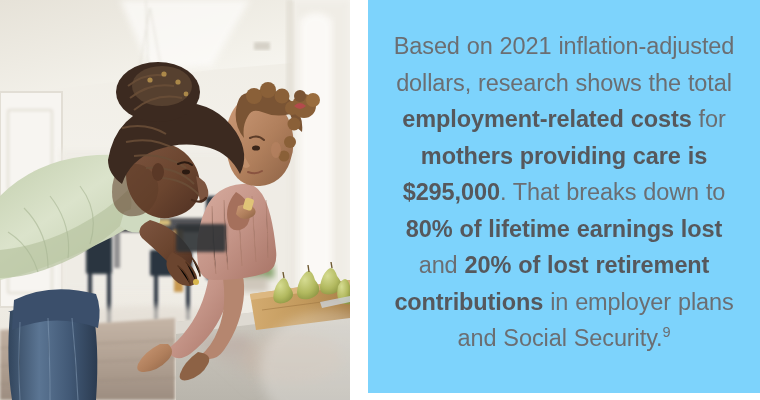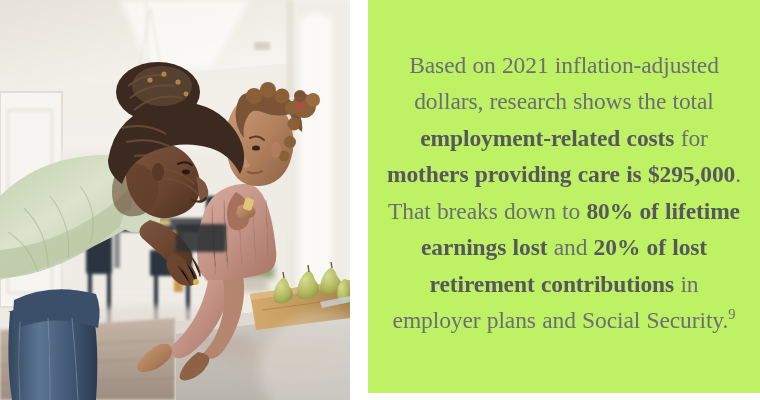--- a/index.html
+++ b/index.html
@@ -350,18 +350,18 @@
       </g>
 
       <rect x="176" y="224" width="50" height="28" rx="2" fill="#2e3136" opacity="0.9" filter="url(#blurSm)"></rect>
 
       <ellipse cx="330" cy="370" rx="70" ry="60" fill="#ffffff" opacity="0.25" filter="url(#blurLg)"></ellipse>
     </svg>
   </div>
 
   <div class="gutter"></div>
 
-  <div class="stat-panel" style="background: #bef264; font-family: Liberation Serif, serif;">
+  <div class="stat-panel" style="background: #7dd3fc;">
     <p class="stat-text" style="color: rgb(107, 110, 114);"><span>Based on 2021 inflation-adjusted dollars, research shows the total </span><b style="color: rgb(86, 88, 92);">employment-related costs</b><span> for </span><b style="color: rgb(86, 88, 92);">mothers providing care is $295,000</b><span>. That breaks down to </span><b style="color: rgb(86, 88, 92);">80% of lifetime earnings lost</b><span> and </span><b style="color: rgb(86, 88, 92);">20% of lost retirement contributions</b><span> in employer plans and Social Security.</span><sup>9</sup></p>
   </div>
   <div class="panel-bottom-strip"></div>
 
 </div>
 
 </body></html>

